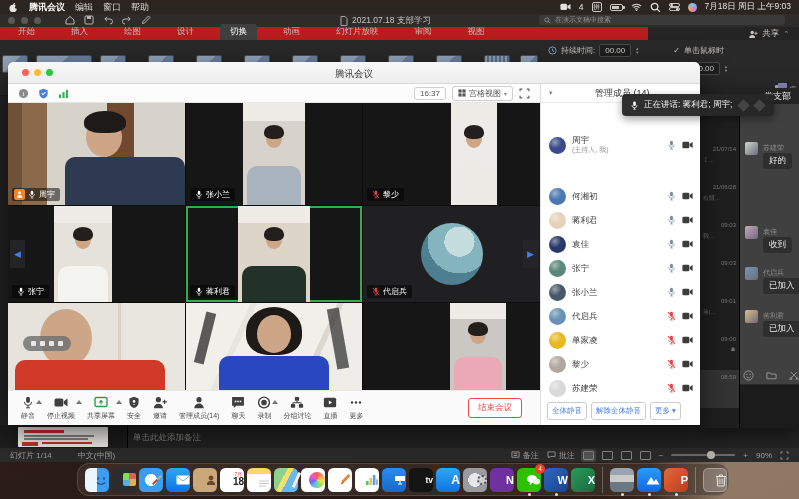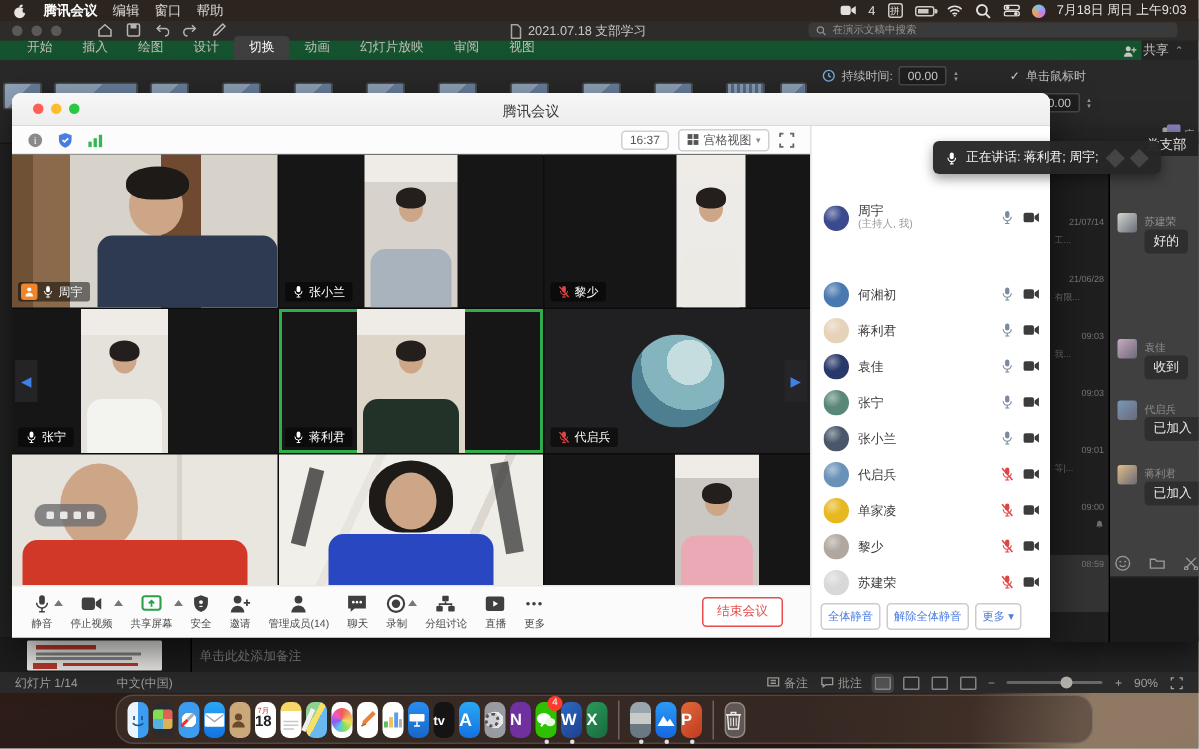--- a/index.html
+++ b/index.html
@@ -24,21 +24,21 @@
 .siri{width:9px;height:9px;border-radius:50%;background:conic-gradient(#7ac0f0,#c87ae8,#f0a05a,#7ac0f0)}
 
 #pptwin{left:0;top:13px;width:799px;height:449px;background:#242424;z-index:1}
 #ppt-titlebar{left:0;top:0;width:799px;height:14px;background:#2e2c2a;display:flex;align-items:center;padding:0 8px;gap:6px}
 .tl{width:7px;height:7px;border-radius:50%}
 .tl.dim{background:#5c5855}
 #ppt-title{position:absolute;left:340px;top:2px;color:#c9c5c1;font-size:8.5px;display:flex;gap:4px;align-items:center}
 #ppt-tools{display:flex;gap:9px;margin-left:18px;color:#b8b4b0}
 #ppt-tools .ic{width:10px;height:10px}
 #ppt-search{position:absolute;right:14px;top:2px;width:246px;height:10px;background:#3a3a3a;border-radius:3px;color:#969390;font-size:7px;display:flex;align-items:center;gap:4px;padding:0 5px}
-#ppt-tabs{left:0;top:14px;width:761px;height:13px;background:#14532d;display:flex;align-items:flex-end;padding-left:8px;gap:0}
+#ppt-tabs{left:0;top:14px;width:648px;height:13px;background:#b91c1c;display:flex;align-items:flex-end;padding-left:8px;gap:16px}
 .ppt-tab{color:#c2bebb;font-size:8.5px;padding:2px 10px 2px}
 .ppt-tab.sel{background:#3f3f3f;color:#fff;border-radius:3px 3px 0 0}
 #ppt-share{position:absolute;right:10px;top:15px;color:#c9c5c1;font-size:8.5px;display:flex;align-items:center;gap:4px}
 #ppt-ribbon{left:0;top:27px;width:799px;height:56px;background:#292929;border-bottom:1px solid #1b1b1b}
 .gthumb{position:absolute;top:15px;height:18px;background:linear-gradient(135deg,#93a6bd 0 45%,#6b82a0 45%);border:1px solid #4e4e4e;border-radius:2px}
 .gthumb.striped{background:repeating-linear-gradient(90deg,#8ea2b8 0 2px,#5a708c 2px 4px)}
 #rb-right{position:absolute;left:548px;top:4px;color:#c5c1bd;font-size:8px;display:flex;flex-direction:column;gap:5px}
 .rb-row{display:flex;align-items:center;gap:4px}
 .rb-box{background:#1f1f1f;border:1px solid #4a4a4a;border-radius:2px;padding:1px 5px;color:#d5d1cd;font-size:8px}
 .stepper{display:inline-flex;flex-direction:column;gap:1px;color:#9a9a9a;font-size:4px;line-height:3px}
@@ -119,21 +119,21 @@
 .mrow .cam{width:11px;height:8px;color:#3c3c3c}
 #pn-foot{position:absolute;left:0;top:318px;width:160px;display:flex;gap:4px;padding:0 6px}
 .pn-btn{border:1px solid #ccc;border-radius:3px;background:#fff;color:#4a7de0;font-size:7.5px;padding:3px 4px;white-space:nowrap}
 
 #tooltip{left:622px;top:94px;width:152px;height:22px;background:rgba(38,38,40,.96);border-radius:4px;z-index:40;display:flex;align-items:center;gap:5px;padding:0 8px;box-shadow:0 3px 8px rgba(0,0,0,.4)}
 #tooltip .ic{width:9px;height:10px;color:#fff}
 #tooltip .txt{color:#f2f2f2;font-size:8.5px;white-space:nowrap}
 #tooltip .wm{width:9px;height:9px;background:rgba(255,255,255,.14);transform:rotate(45deg);margin-left:2px}
 
 #dock{left:77px;top:463px;width:652px;height:33px;background:rgba(70,56,50,.55);border:1px solid rgba(255,255,255,.14);border-radius:12px;z-index:50;display:flex;align-items:center;padding:0 7px;gap:3px}
-.ditem{width:14px;height:24px;border-radius:5.5px;position:relative;flex:none;display:flex;align-items:center;justify-content:flex-start;overflow:visible}
+.ditem{width:24px;height:24px;border-radius:5.5px;position:relative;flex:none;display:flex;align-items:center;justify-content:flex-end;overflow:visible}
 .ditem .face{position:absolute;inset:0;border-radius:5.5px;overflow:hidden}
 .dsep{width:1px;height:26px;background:rgba(255,255,255,.28);margin:0 4px;flex:none}
 .ddot{position:absolute;left:50%;bottom:-4px;width:3px;height:3px;margin-left:-1.5px;border-radius:50%;background:rgba(255,255,255,.85)}
 .dbadge{position:absolute;right:-4px;top:-4px;min-width:10px;height:10px;border-radius:5px;background:#ff3b30;color:#fff;font-size:6.5px;display:flex;align-items:center;justify-content:center;padding:0 2px;z-index:2}
 .dletter{color:#fff;font-weight:bold;font-size:11px;z-index:1}
 </style>
 </head>
 <body>
 
 <div id="menubar" class="abs">
@@ -735,20 +735,24 @@
             <circle cx="3" cy="6" r="1.2" fill="currentColor"></circle>
             <circle cx="7" cy="6" r="1.2" fill="currentColor"></circle>
             <circle cx="11" cy="6" r="1.2" fill="currentColor"></circle>
           </svg>
         </span>
         <span class="lbl">更多</span>
       </div>
       <button id="end-btn">结束会议</button>
   </div>
   <div id="mt-panel" class="abs">
+    <div id="pn-head">
+      <span style="font-size:7px;color:#888">▾</span>
+      <span class="title">管理成员 (14)</span>
+    </div>
     <div id="pn-list">
         <div class="mrow" style="top: 0px; height: 30px;">
           <span class="mav" style="background: radial-gradient(circle at 35% 30%, rgba(255, 255, 255, 0.45), transparent 40%), rgb(58, 74, 140);"></span>
           <span class="mname">周宇<span class="msub">(主持人, 我)</span></span>
           <span class="ic" style="width: 9px; height: 10px; color: rgb(122, 138, 160);">
             <svg viewBox="0 0 12 13" width="100%" height="100%">
               <rect x="4.1" y="0.8" width="3.8" height="6.2" rx="1.9" fill="currentColor"></rect>
               <path d="M2.4 5.8a3.6 3.6 0 0 0 7.2 0" fill="none" stroke="currentColor" stroke-width="1"></path>
               <path d="M6 9.4v2.2M4.1 11.8h3.8" stroke="currentColor" stroke-width="1"></path>
             </svg>

